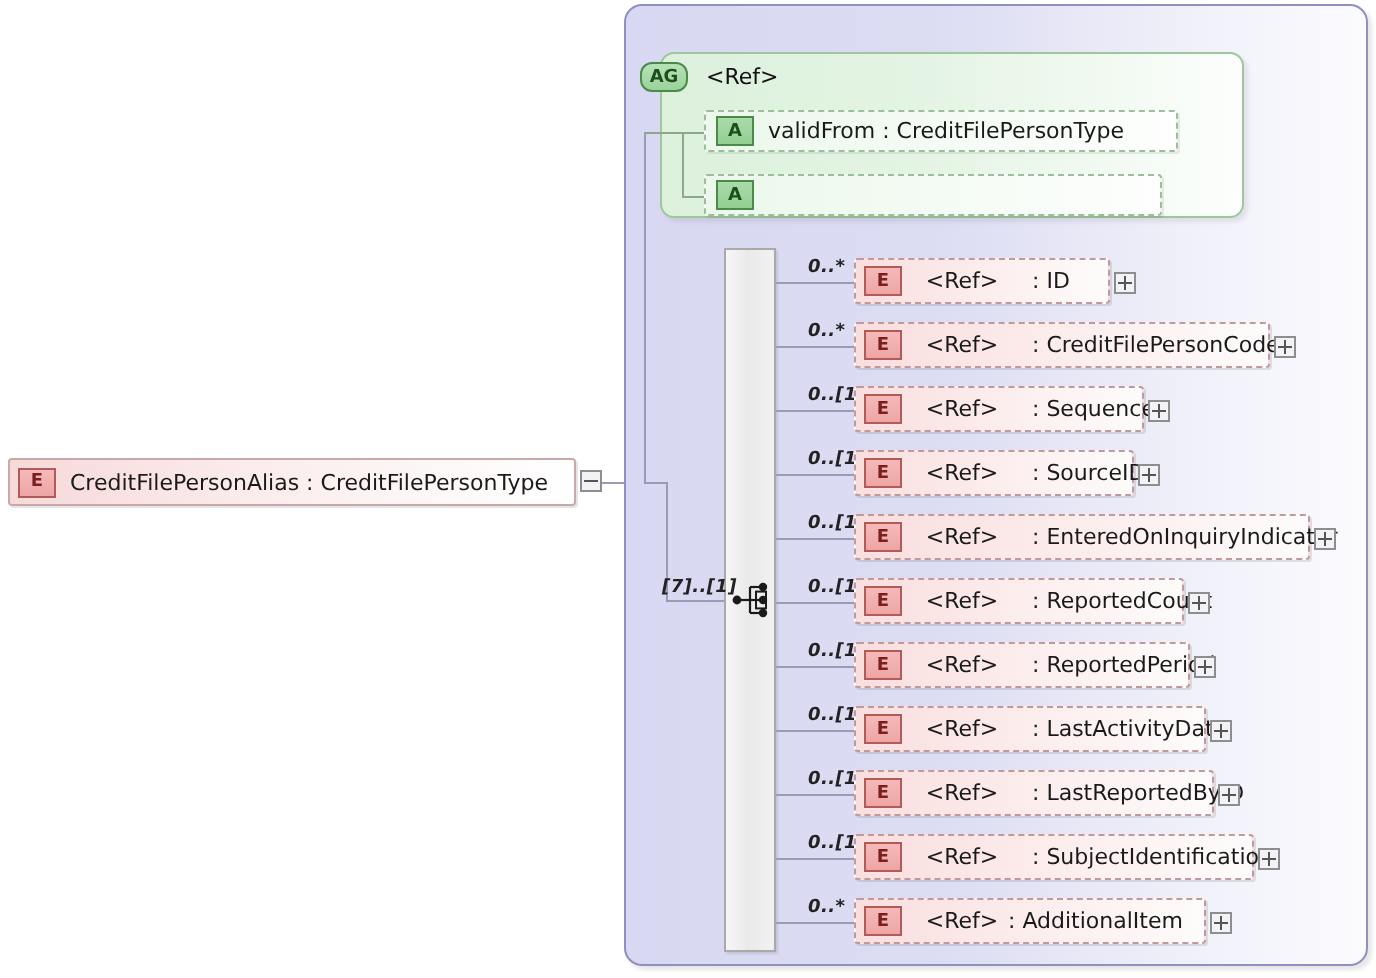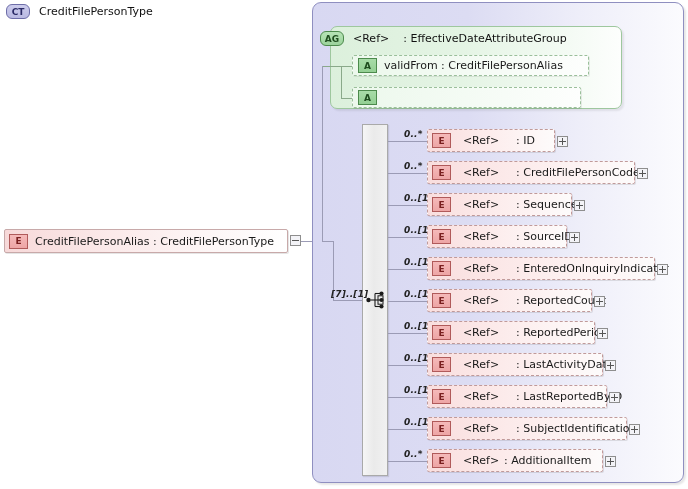--- a/index.html
+++ b/index.html
@@ -194,35 +194,30 @@
     <span class="lbl-name">CreditFilePersonAlias : CreditFilePersonType</span>
   </div>
   <div class="toggle" id="root-toggle" style="left:290px; top:235px;">
     <span class="bar-h"></span>
   </div>
 
   <div class="line-h" style="left:301px; top:241px; width:32px;"></div>
 
   <div id="ct-container"></div>
 
-  <div id="ct-title">
-    <span class="badge-ct">CT</span>
-    <span>CreditFilePersonType</span>
-  </div>
 
   <div id="ag-panel"></div>
   <div id="ag-title" style="left:320px; top:31px;">
     <span class="badge-ag">AG</span>
     <span class="lbl-ref">&lt;Ref&gt;</span>
-    <span class="lbl-name" style="margin-left:14px;">: EffectiveDateAttributeGroup</span>
   </div>
 
   <div class="attr-box" style="left:352px; top:55px; width:237px; height:21px;">
     <span class="badge-a">A</span>
-    <span>validFrom : CreditFilePersonAlias</span>
+    <span>validFrom : CreditFilePersonType</span>
   </div>
   <div class="attr-box" style="left:352px; top:87px; width:229px; height:21px;">
     <span class="badge-a">A</span>
   </div>
 
   <div class="line-v-g" style="left:341px; top:66px; height:32px;"></div>
   <div class="line-h-g" style="left:341px; top:66px; width:11px;"></div>
   <div class="line-h-g" style="left:341px; top:98px; width:11px;"></div>
   <div class="line-h-g" style="left:322px; top:66px; width:19px;"></div>
 

